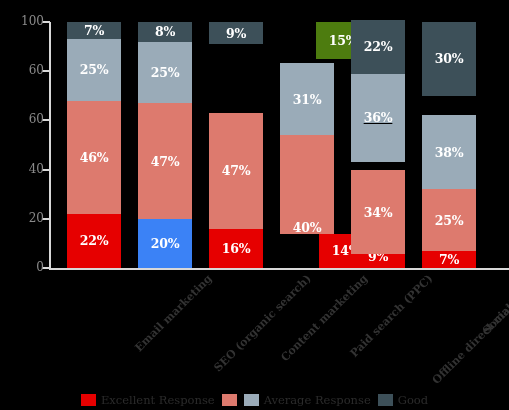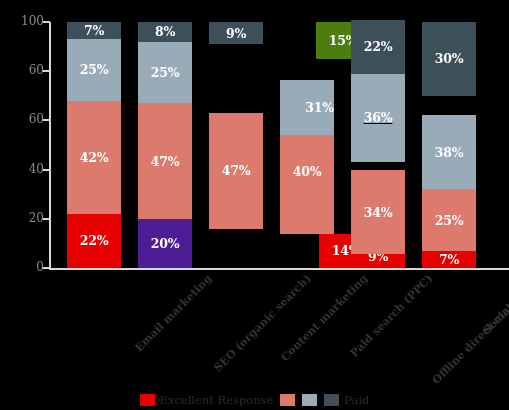--- a/index.html
+++ b/index.html
@@ -192,59 +192,62 @@
           <div class="y-tick" style="top: -1px;"></div>
           <div class="y-tick-label">100</div>
         </div>
       </div>
     <div class="bars-layer" id="bars-layer">
         <div class="bar" style="left: 16px; width: 54px; height: 246px;">
           <div class="seg" style="background: rgb(230, 0, 0); height: 54.12px; bottom: 0px; top: auto;">
             <span class="seg-label">22%</span>
           </div>
           <div class="seg" style="background: rgb(221, 122, 110); height: 113.16px; bottom: 54.12px; top: auto;">
-            <span class="seg-label">42%</span>
+            <span class="seg-label">46%</span>
           </div>
           <div class="seg" style="background: rgb(154, 171, 184); height: 61.5px; bottom: 167.28px; top: auto;">
             <span class="seg-label">25%</span>
           </div>
           <div class="seg" style="background: rgb(61, 80, 89); height: 17.22px; bottom: 228.78px; top: auto;">
             <span class="seg-label">7%</span>
           </div>
         </div>
         <div class="bar" style="left: 87px; width: 54px; height: 246px;">
-          <div class="seg" style="background: #4c1d95; height: 49.2px; bottom: 0px; top: auto;">
+          <div class="seg" style="background: #3b82f6; height: 49.2px; bottom: 0px; top: auto;">
             <span class="seg-label">20%</span>
           </div>
           <div class="seg" style="background: rgb(221, 122, 110); height: 115.62px; bottom: 49.2px; top: auto;">
             <span class="seg-label">47%</span>
           </div>
           <div class="seg" style="background: rgb(154, 171, 184); height: 61.5px; bottom: 164.82px; top: auto;">
             <span class="seg-label">25%</span>
           </div>
           <div class="seg" style="background: rgb(61, 80, 89); height: 19.68px; bottom: 226.32px; top: auto;">
             <span class="seg-label">8%</span>
           </div>
         </div>
         <div class="bar" style="left: 158px; width: 54px; height: 246px;">
+          <div class="seg" style="background: rgb(230, 0, 0); height: 39.36px; bottom: 0px; top: auto;">
+            <span class="seg-label">16%</span>
+          </div>
           <div class="seg" style="background: rgb(221, 122, 110); height: 115.62px; bottom: 39.36px; top: auto;">
             <span class="seg-label">47%</span>
           </div>
           <div class="seg" style="background: rgb(61, 80, 89); height: 22.14px; bottom: 223.86px; top: auto;">
             <span class="seg-label">9%</span>
           </div>
         </div>
         <div class="bar" style="left: 229px; width: 54px; height: 246px;">
           <div class="seg" style="background: rgb(230, 0, 0); height: 34.44px; bottom: 0px; top: auto; margin-left: 39px;">
             <span class="seg-label">14%</span>
           </div>
-          <div class="seg" style="background: rgb(221, 122, 110); height: 125px; bottom: 34.44px; top: auto;">
+          <div class="seg" style="background: rgb(221, 122, 110); height: 125px; bottom: 34.44px; top: auto; align-items: flex-end;">
             <span class="seg-label">40%</span>
           </div>
-          <div class="seg" style="background: rgb(154, 171, 184); height: 55px; bottom: 132.84px; top: auto; justify-content: flex-end;">
+          <div class="seg" style="background: rgb(154, 171, 184); height: 72px; bottom: 132.84px; top: auto;">
             <span class="seg-label">31%</span>
           </div>
           <div class="seg" style="background: #4d7c0f; height: 36.9px; bottom: 209.1px; top: auto; margin-left: 36px;">
             <span class="seg-label">15%</span>
           </div>
         </div>
         <div class="bar" style="left: 300px; width: 54px; height: 246px;">
           <div class="seg" style="background: rgb(230, 0, 0); height: 22.14px; bottom: 0px; top: auto;">
             <span class="seg-label">9%</span>
           </div>
@@ -287,20 +290,21 @@
   <div class="legend" id="legend">
       <div class="legend-item">
         <span class="legend-swatch" style="background: rgb(230, 0, 0);"></span>
         <span class="legend-label">Excellent Response</span>
       </div>
       <div class="legend-item">
         <span class="legend-swatch" style="background: rgb(221, 122, 110);"></span>
       </div>
       <div class="legend-item">
         <span class="legend-swatch" style="background: rgb(154, 171, 184);"></span>
+        <span class="legend-label">Average Response</span>
       </div>
       <div class="legend-item">
         <span class="legend-swatch" style="background: rgb(61, 80, 89);"></span>
-        <span class="legend-label">Paid</span>
+        <span class="legend-label">Good</span>
       </div>
     </div>
 
 </div>
 
 </body></html>

